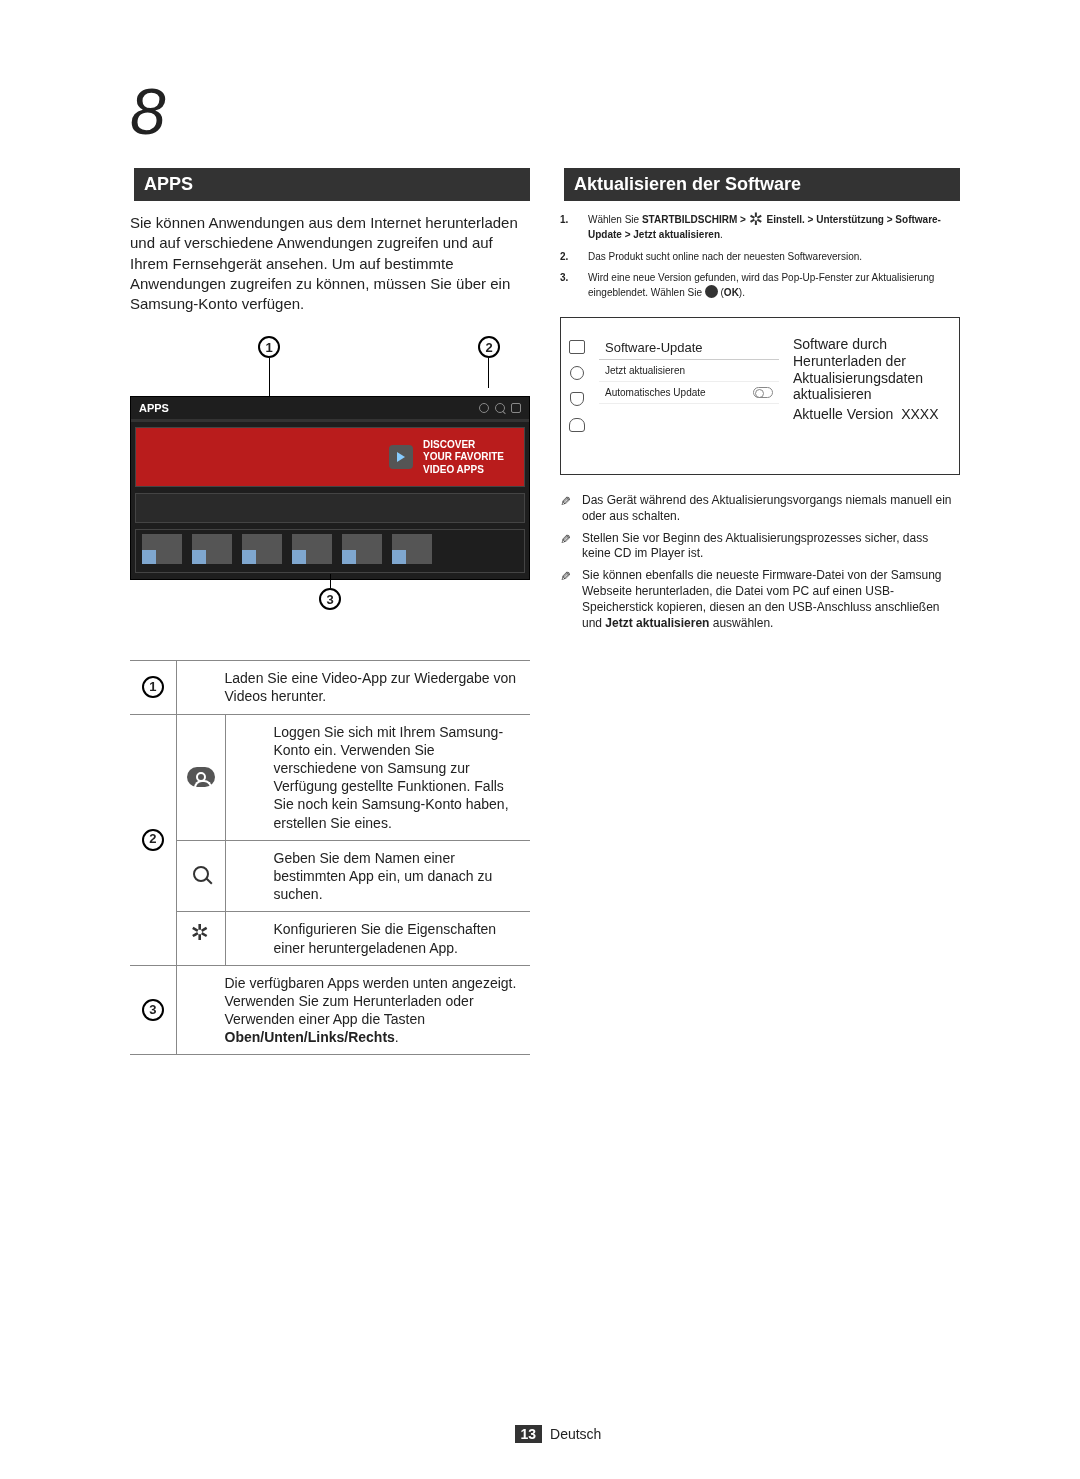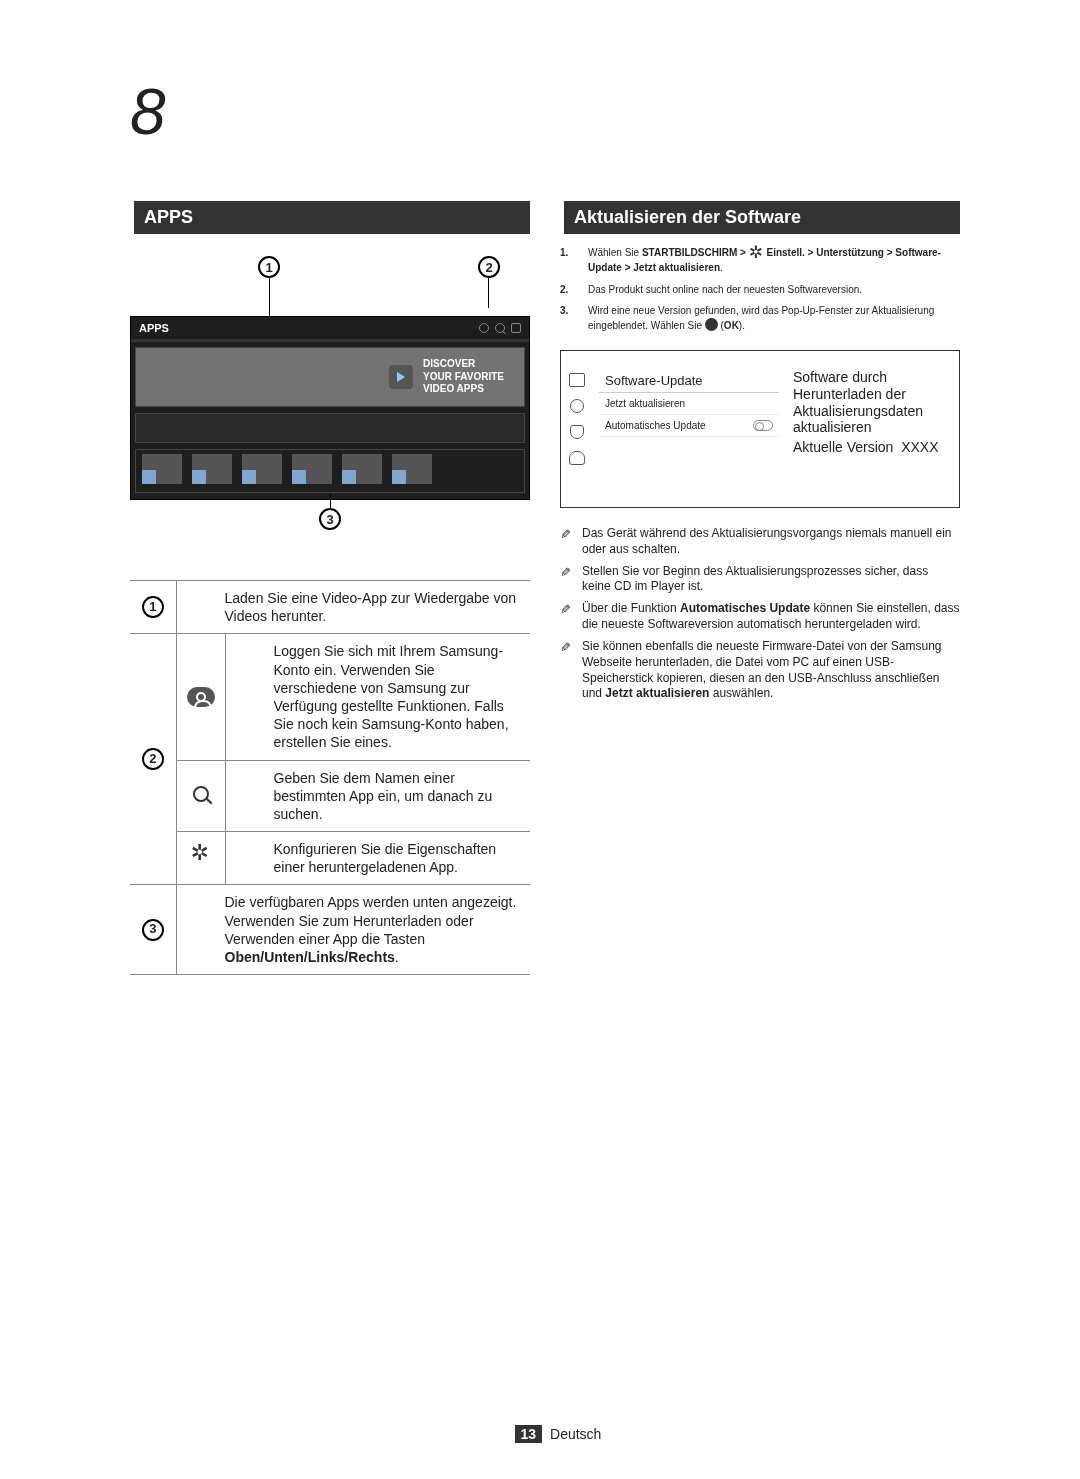--- a/index.html
+++ b/index.html
@@ -30,21 +30,20 @@
     font-size: 40px;
     font-weight: 400;
   }
   .columns {
     display: flex;
     gap: 30px;
   }
   .col {
     flex: 1;
     min-width: 0;
-    margin-top: 33px;
   }
   .section-head {
     background: #333;
     color: #fff;
     font-weight: 700;
     font-size: 18px;
     padding: 6px 10px;
     border-left: 4px solid #fff;
     margin-bottom: 12px;
   }
@@ -97,21 +96,21 @@
   .ico-sm { width: 10px; height: 10px; display: inline-block; }
   .ico-user-sm { border: 1px solid #888; border-radius: 50%; }
   .ico-search-sm { border: 1px solid #888; border-radius: 50%; position: relative; }
   .ico-search-sm::after { content:""; position:absolute; width:4px; height:1px; background:#888; bottom:-1px; right:-2px; transform: rotate(45deg); }
   .ico-gear-sm { border: 1px solid #888; border-radius: 2px; }
 
   .apps-featured {
     margin: 5px 4px 4px 4px;
     height: 60px;
     border: 1px solid #444;
-    background: #737373;
+    background: #b91c1c;
     display: flex;
     align-items: center;
     justify-content: flex-end;
     padding-right: 20px;
   }
   .featured-play {
     width: 24px; height: 24px; border-radius: 4px; background: #555;
     display: flex; align-items: center; justify-content: center;
     margin-right: 10px;
   }
@@ -283,20 +282,21 @@
 
 <div class="page">
   <div class="chapter-header">
     <span class="chapter-num">8</span>
   </div>
 
   <div class="columns">
 
     <div class="col">
       <div class="section-head">APPS</div>
+      <p class="body-text">Sie können Anwendungen aus dem Internet herunterladen und auf verschiedene Anwendungen zugreifen und auf Ihrem Fernsehgerät ansehen. Um auf bestimmte Anwendungen zugreifen zu können, müssen Sie über ein Samsung-Konto verfügen.</p>
 
       <div class="apps-figure">
 
         <div class="callout-top">
           <span class="callout-circle" style="position:absolute;left:128px;top:0;">1</span>
           <span class="leader-v" style="left:139px;top:22px;height:60px;"></span>
           <span class="callout-circle" style="position:absolute;right:30px;top:0;">2</span>
           <span class="leader-v" style="right:41px;top:22px;height:30px;"></span>
         </div>
 
@@ -409,23 +409,20 @@
               <span>Aktuelle Version</span>&nbsp;&nbsp;<span>XXXX</span>
             </div>
           </div>
         </div>
       </div>
 
       <ul class="notes">
         <li>Das Gerät während des Aktualisierungsvorgangs niemals manuell ein oder aus schalten.</li>
         <li>Stellen Sie vor Beginn des Aktualisierungsprozesses sicher, dass keine CD im Player ist.</li>
         <li>
-          <span>Über die Funktion </span><b>Automatisches Update</b><span> können Sie einstellen, dass die neueste Softwareversion automatisch heruntergeladen wird.</span>
-        </li>
-        <li>
           <span>Sie können ebenfalls die neueste Firmware-Datei von der Samsung Webseite herunterladen, die Datei vom PC auf einen USB-Speicherstick kopieren, diesen an den USB-Anschluss anschließen und </span><b>Jetzt aktualisieren</b><span> auswählen.</span>
         </li>
       </ul>
     </div>
   </div>
 </div>
 
 <div class="footer">
   <span class="page-num">13</span>
   <span>Deutsch</span>

